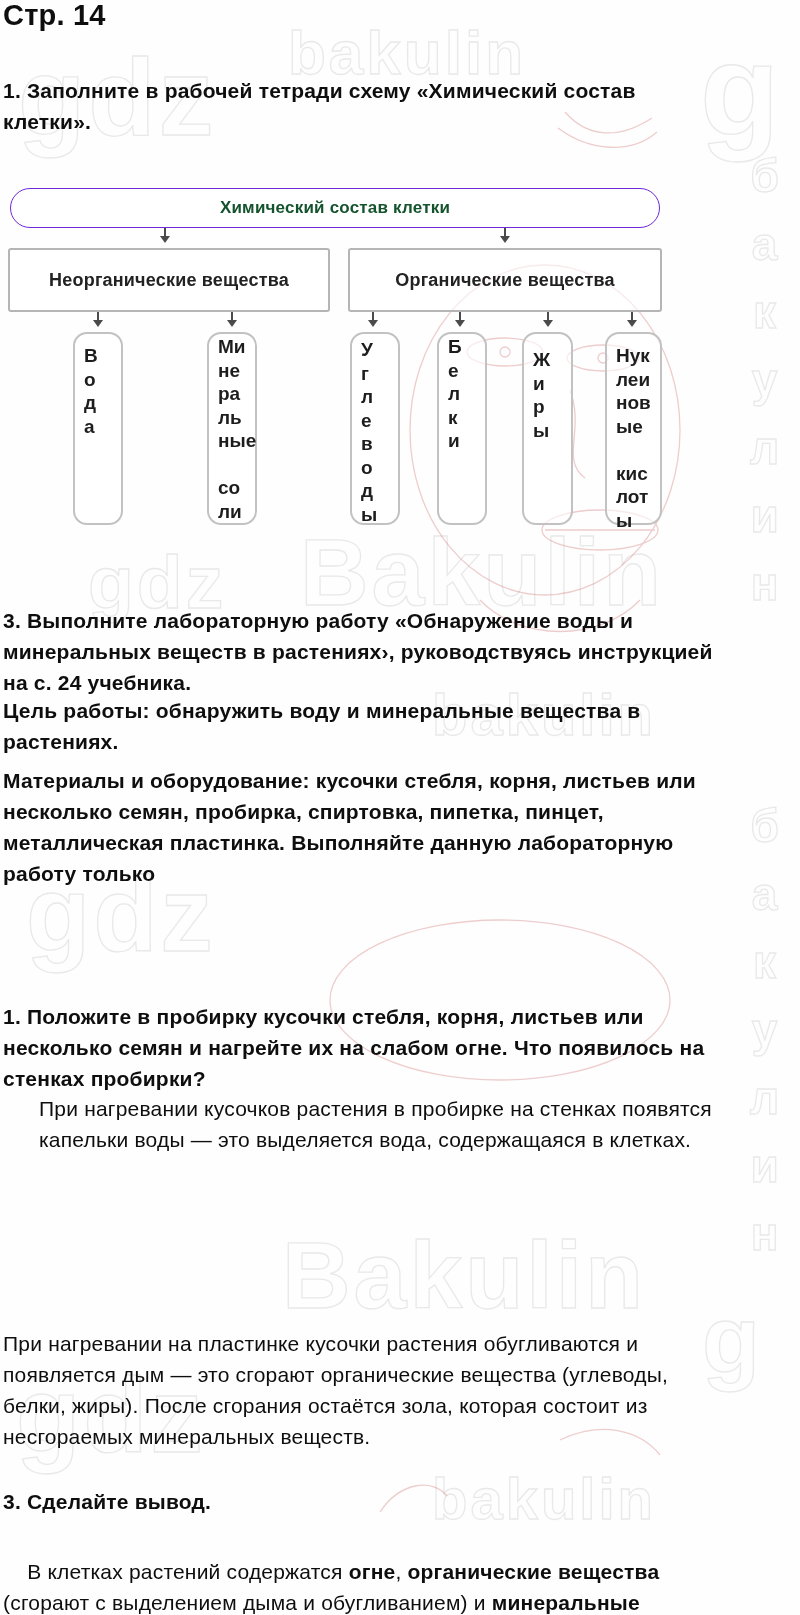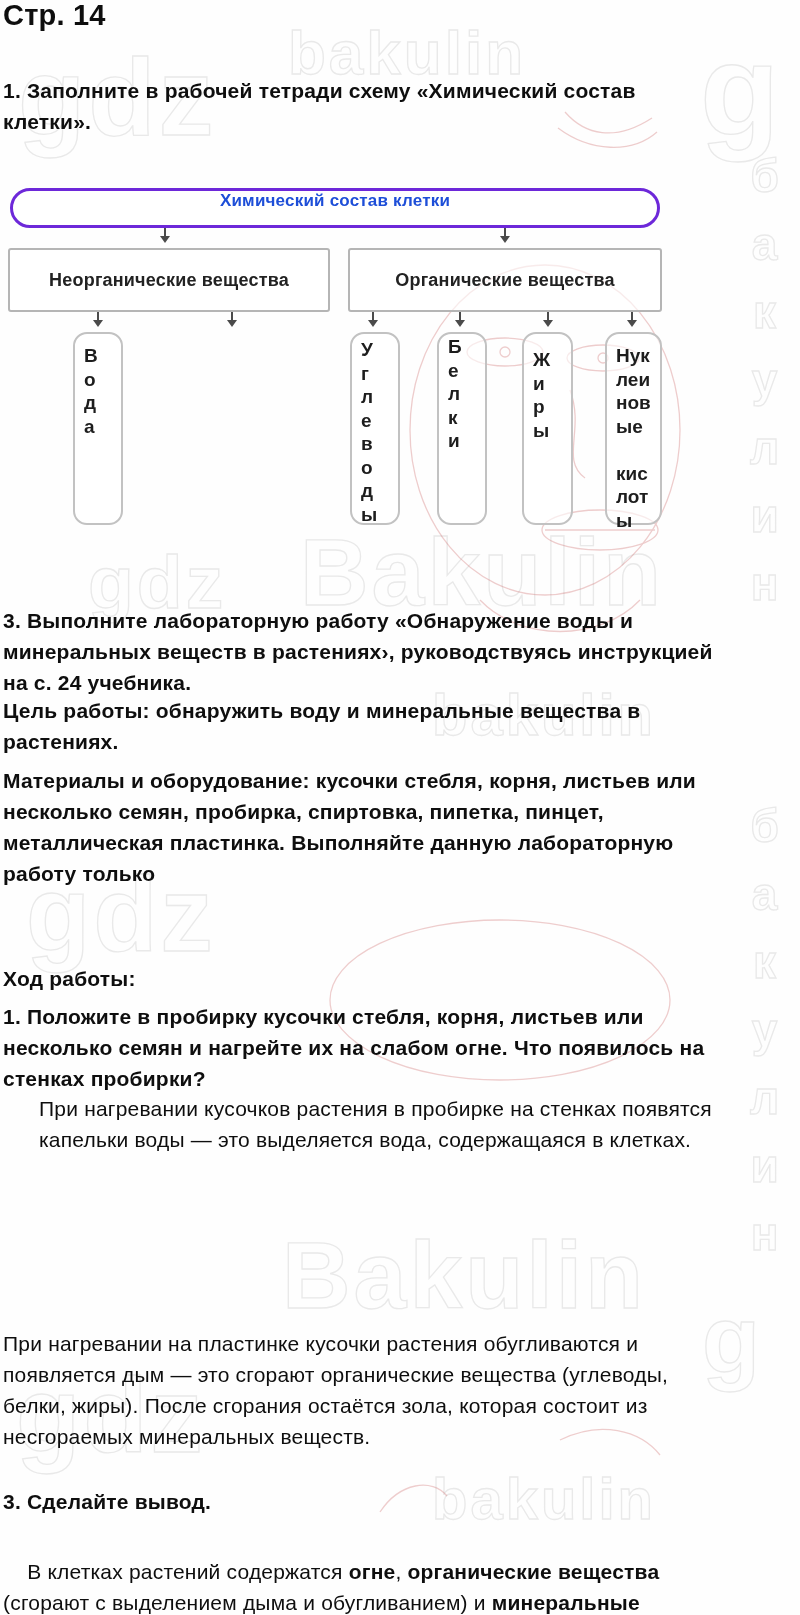--- a/index.html
+++ b/index.html
@@ -16,23 +16,23 @@
     white-space:pre; color:#0e0e0e;
   }
   .bold { font-weight:bold; }
   .reg  { font-weight:normal; }
   .title { font-size:29px; font-weight:bold; }
   
   #diagram { position:absolute; left:8px; top:188px; width:660px; height:340px; }
   .dbox { position:absolute; background:rgba(255,255,255,0.6); box-sizing:border-box; }
   .root-box {
     left:2px; top:0; width:650px; height:40px;
-    border:3px solid #6d28d9; border-radius:20px;
-    display:flex; justify-content:center;
-    font-size:17px; font-weight:bold; color:#1d4ed8; letter-spacing:0.2px;
+    border:1px solid #6d28d9; border-radius:20px;
+    display:flex; align-items:center; justify-content:center;
+    font-size:17px; font-weight:bold; color:#14532d; letter-spacing:0.2px;
   }
   .branch-box {
     top:60px; height:64px;
     border:2px solid #b5b5b5; border-radius:3px;
     display:flex; align-items:center; justify-content:center;
     font-size:18px; font-weight:bold; color:#222; letter-spacing:0.2px;
   }
   .leaf-box {
     top:144px; height:193px;
     border:2px solid #c2c2c2; border-radius:14px;
@@ -128,20 +128,28 @@
     <div class="arrow" style="left:223px; top:124px; height:13px;"></div>
     <div class="arrow" style="left:364px; top:124px; height:13px;"></div>
     <div class="arrow" style="left:451px; top:124px; height:13px;"></div>
     <div class="arrow" style="left:539px; top:124px; height:13px;"></div>
     <div class="arrow" style="left:623px; top:124px; height:13px;"></div>
 
     <div class="dbox leaf-box" style="left:65px;  width:50px; padding-top:10px;">В
 о
 д
 а</div>
+    <div class="dbox leaf-box" style="left:199px; width:50px; padding-top:1px;">Ми
+не
+ра
+ль
+ные
+
+со
+ли</div>
     <div class="dbox leaf-box" style="left:342px; width:50px; padding-top:4px;">У
 г
 л
 е
 в
 о
 д
 ы</div>
     <div class="dbox leaf-box" style="left:429px; width:50px; padding-top:1px;">Б
 е
@@ -164,21 +172,20 @@
 
   <div class="tb bold" style="top:605px;">3. Выполните лабораторную работу «Обнаружение воды и
 минеральных веществ в растениях›, руководствуясь инструкцией
 на с. 24 учебника.</div>
   <div class="tb bold" style="top:765px;">Материалы и оборудование: кусочки стебля, корня, листьев или
 несколько семян, пробирка, спиртовка, пипетка, пинцет,
 металлическая пластинка. Выполняйте данную лабораторную
 работу только</div>
   <div class="tb bold" style="top:695px;">Цель работы: обнаружить воду и минеральные вещества в
 растениях.</div>
-  <div class="tb bold" style="top:963px;">Ход работы:</div>
   <div class="tb bold" style="top:1001px;">1. Положите в пробирку кусочки стебля, корня, листьев или
 несколько семян и нагрейте их на слабом огне. Что появилось на
 стенках пробирки?</div>
   <div class="tb reg" style="top:1093px;margin-left:36px;">При нагревании кусочков растения в пробирке на стенках появятся
 капельки воды — это выделяется вода, содержащаяся в клетках.</div>
   <div class="tb reg" style="top:1328px;">При нагревании на пластинке кусочки растения обугливаются и
 появляется дым — это сгорают органические вещества (углеводы,
 белки, жиры). После сгорания остаётся зола, которая состоит из
 несгораемых минеральных веществ.</div>
   <div class="tb bold" style="top:1486px;">3. Сделайте вывод.</div>

